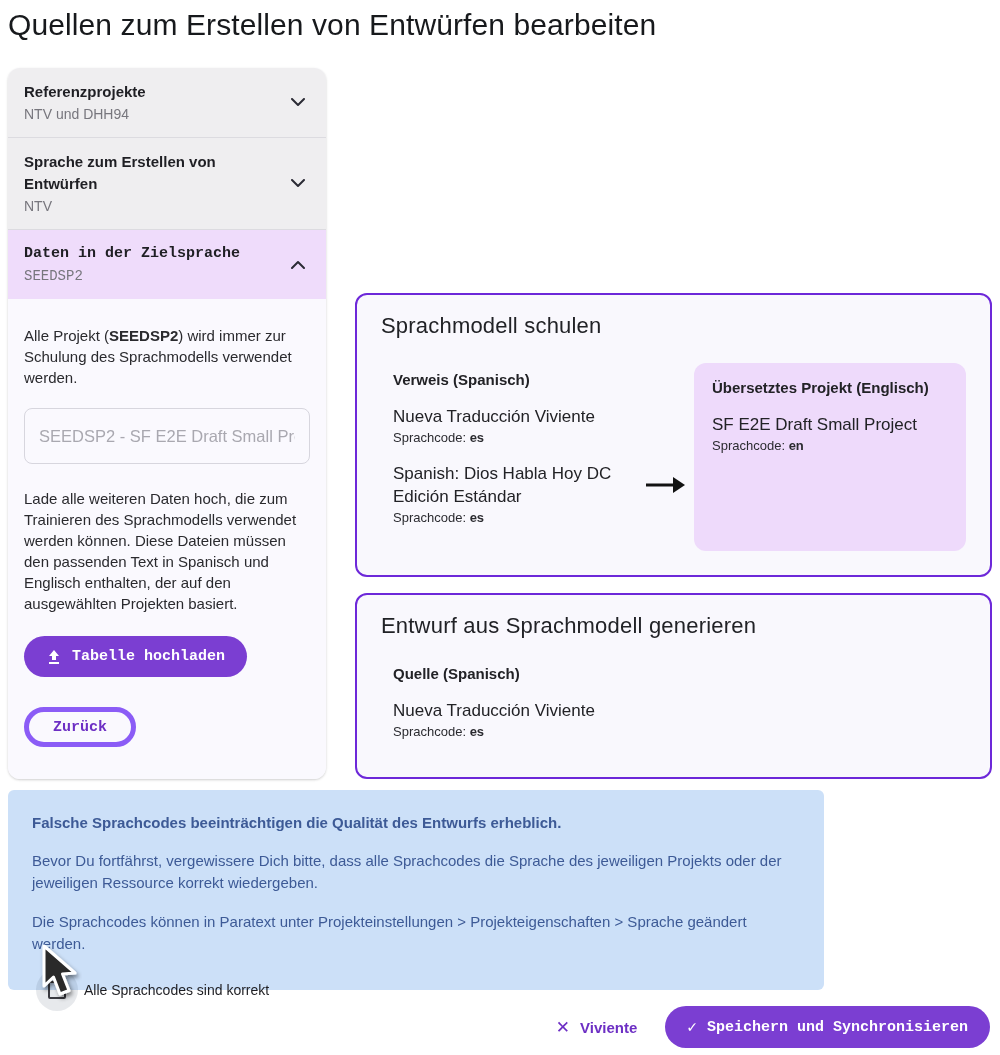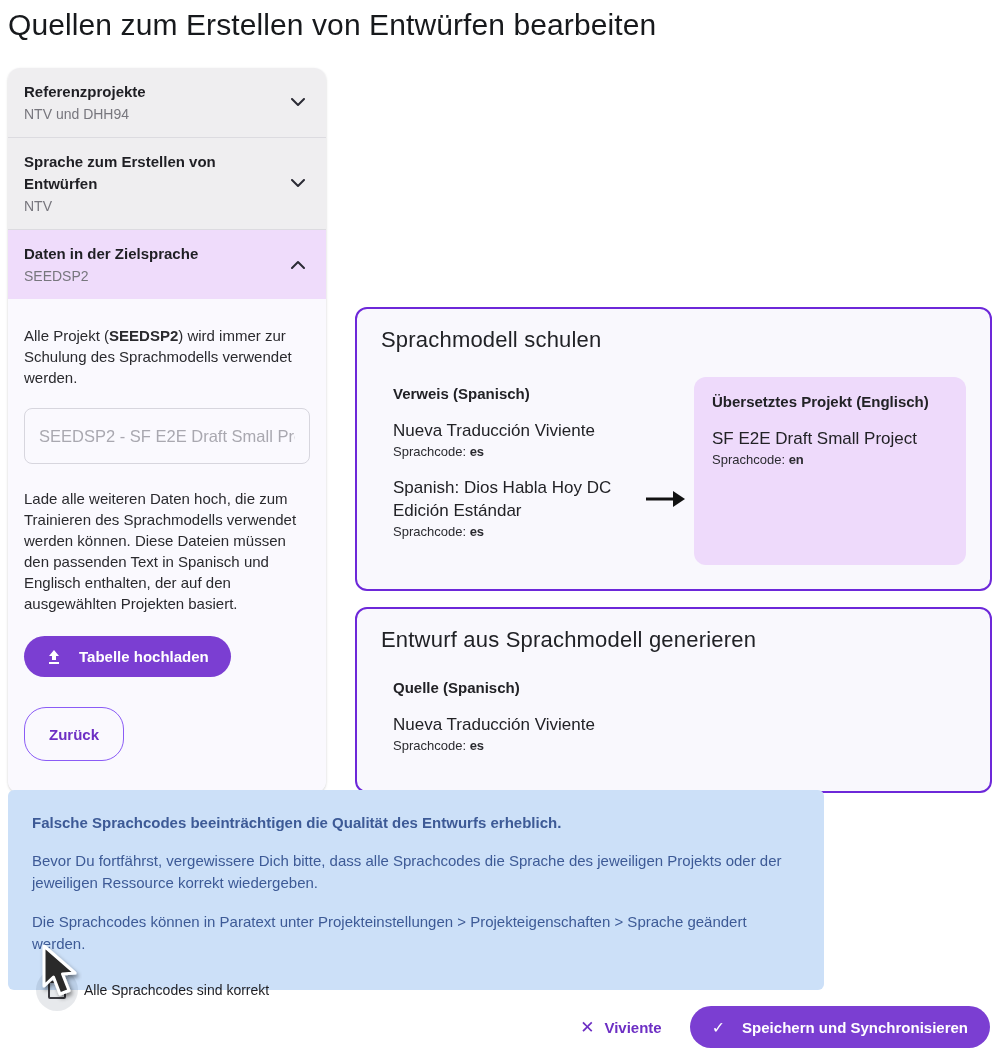--- a/index.html
+++ b/index.html
@@ -26,43 +26,43 @@
   .sidebar {
     width: 318px; border-radius: 12px; overflow: hidden;
     background: #faf9fe;
     box-shadow: 0 1px 3px rgba(0,0,0,0.12), 0 1px 2px rgba(0,0,0,0.08);
   }
   .step {
     padding: 13px 16px; background: #efeef0; cursor: pointer;
     display: flex; align-items: center; justify-content: space-between;
     border-bottom: 1px solid #dcdbe0;
   }
-  .step.expanded { background: #efdcfb; border-bottom: none; }
+  .step.expanded { background: #efdcfb; border-bottom: none; font-family: Liberation Mono, monospace; }
   .step-texts { flex: 1; padding-right: 8px; }
   .step-title { font-size: 15px; font-weight: 700; color: #1f1f24; line-height: 22px; }
   .step-sub { font-size: 14px; color: #77767d; line-height: 20px; margin-top: 1px; }
   .chev { flex: 0 0 auto; width: 24px; height: 24px; display: flex; align-items: center; justify-content: center; }
   .panel { background: #faf9fe; padding: 26px 16px 24px 16px; }
   .panel p { font-size: 15px; line-height: 21px; color: #2a2a2e; }
   .project-field {
     width: 100%; margin: 20px 0 24px 0; height: 56px;
     border: 1px solid #d7d6de; border-radius: 8px; background: transparent;
     padding: 0 14px; font-family: "Liberation Sans", sans-serif;
     font-size: 16.5px; color: #a9a8b0; overflow: hidden; white-space: nowrap;
   }
   .btn {
-    display: inline-flex; align-items: center; gap: 17px;
+    display: inline-flex; align-items: center; gap: 10px;
     border: none; border-radius: 22px; cursor: pointer;
-    font-family: Liberation Sans, sans-serif; font-size: 15px; font-weight: 700;
+    font-family: Liberation Mono, monospace; font-size: 15px; font-weight: 700;
     padding: 0 22px; height: 41px;
   }
   .btn-filled { background: #7b3ed2; color: #ffffff; }
   .btn-outline {
     background: transparent; color: #6d2fc4;
-    border: 1px solid #8b5cf6; height: 54px; padding: 0 24px;
+    border: 5px solid #8b5cf6; height: 40px; padding: 0 24px;
   }
   .upload-btn { margin-top: 22px; }
   .back-btn { margin-top: 30px; margin-bottom: 8px; }
   
   .main-col { flex: 1; display: flex; flex-direction: column; gap: 16px; }
   .card {
     background: #f9f8fd; border-radius: 12px; padding: 18px 24px 24px 24px;
     border: 2px solid #6d28d9;
   }
   .card-title { font-size: 22px; font-weight: 500; color: #212226; letter-spacing: 0.2px; }

